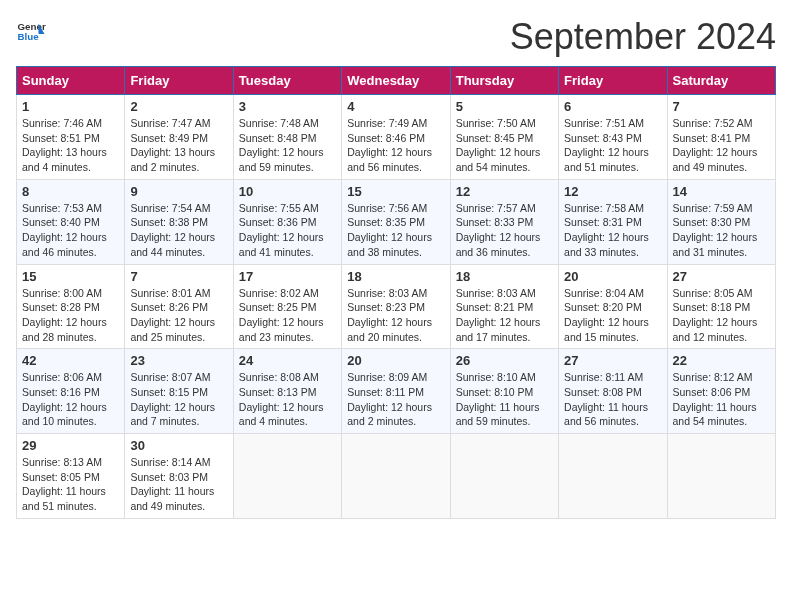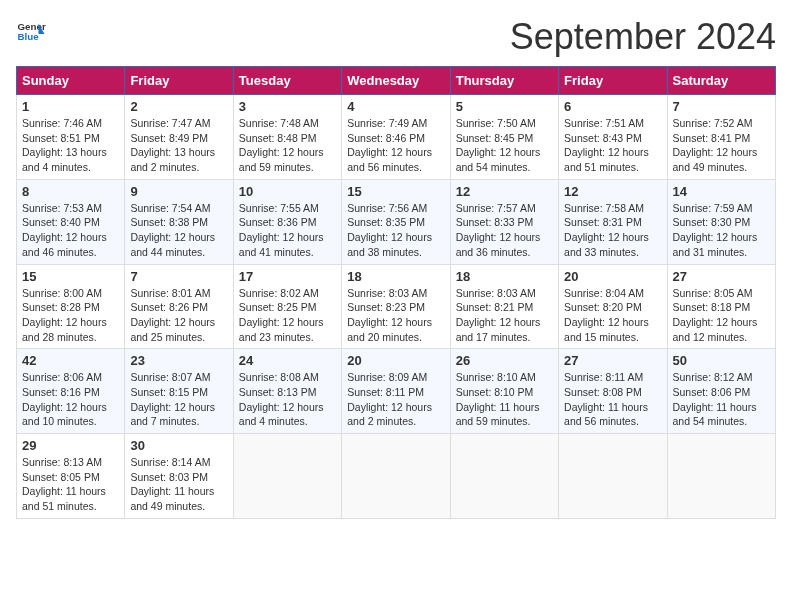--- a/index.html
+++ b/index.html
@@ -217,21 +217,21 @@
         </td>
         <td>
           <span class="day-num">26</span>
           <div class="day-info">Sunrise: 8:10 AM<br>Sunset: 8:10 PM<br>Daylight: 11 hours<br>and 59 minutes.</div>
         </td>
         <td>
           <span class="day-num">27</span>
           <div class="day-info">Sunrise: 8:11 AM<br>Sunset: 8:08 PM<br>Daylight: 11 hours<br>and 56 minutes.</div>
         </td>
         <td>
-          <span class="day-num">50</span>
+          <span class="day-num">22</span>
           <div class="day-info">Sunrise: 8:12 AM<br>Sunset: 8:06 PM<br>Daylight: 11 hours<br>and 54 minutes.</div>
         </td>
       </tr>
       <tr>
         <td>
           <span class="day-num">29</span>
           <div class="day-info">Sunrise: 8:13 AM<br>Sunset: 8:05 PM<br>Daylight: 11 hours<br>and 51 minutes.</div>
         </td>
         <td>
           <span class="day-num">30</span>

